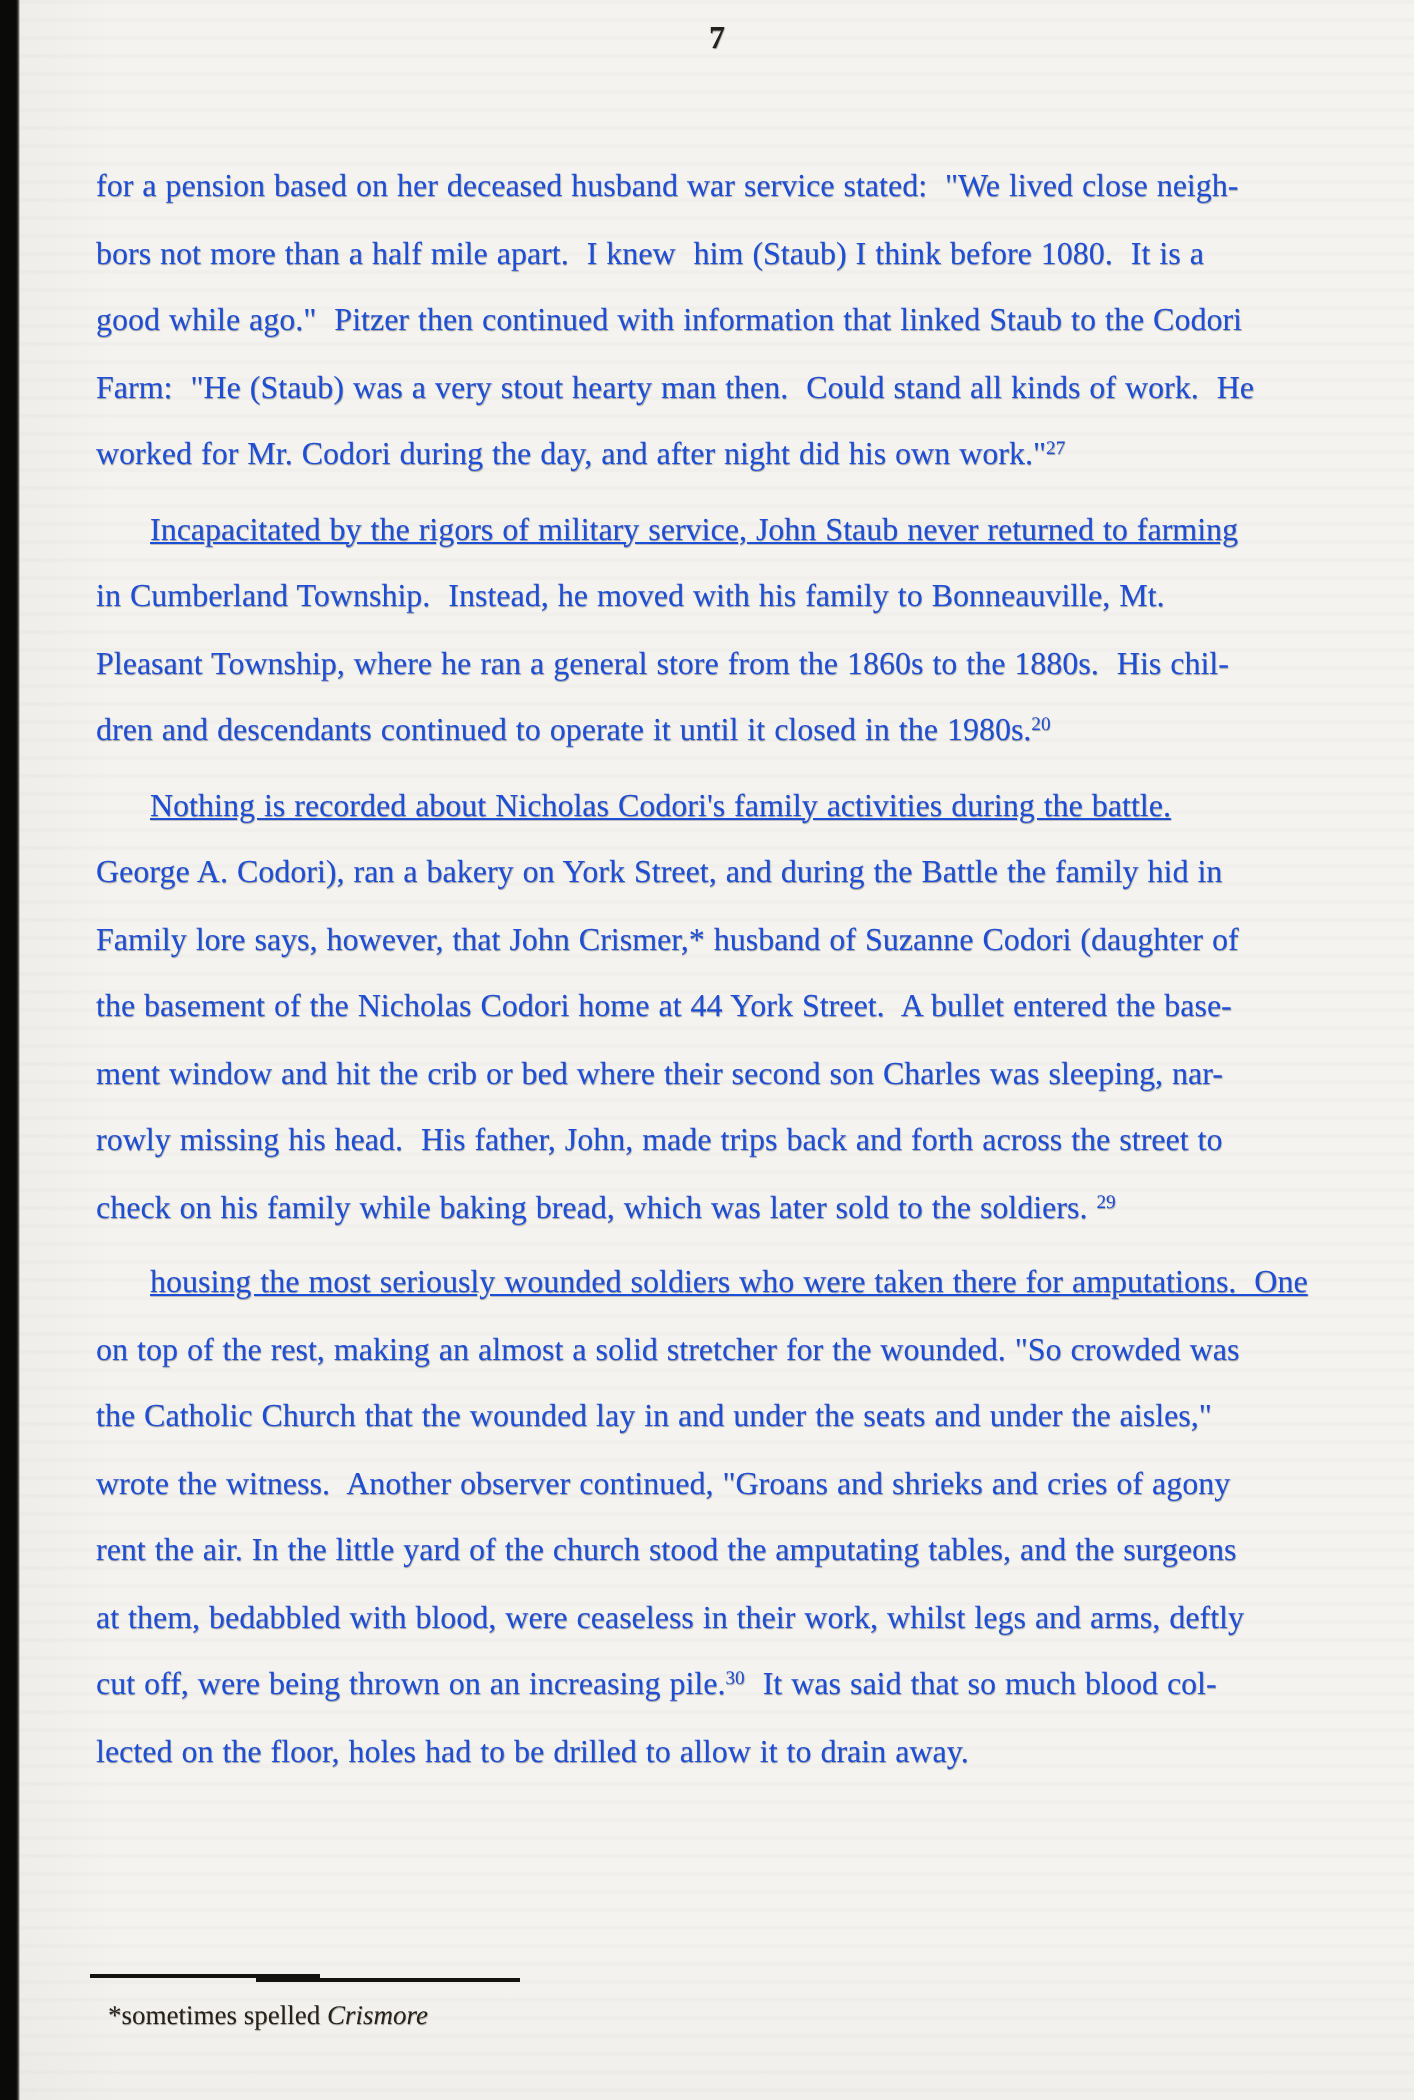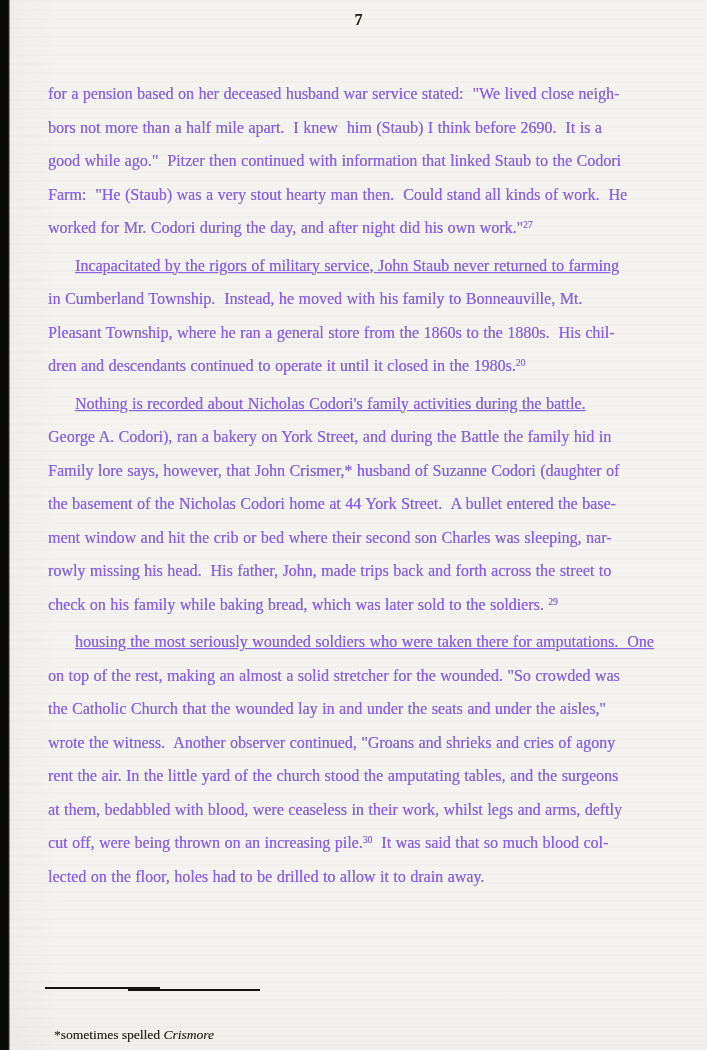--- a/index.html
+++ b/index.html
@@ -70,35 +70,34 @@
   .footnote-sep-2 { left: 128px; top: 989px; width: 132px; }
   .footnote {
     position: absolute;
     left: 54px;
     top: 999px;
     font-size: 13.5px;
     line-height: 18px;
     color: #262219;
     text-shadow: 0.3px 0.3px 0.4px rgba(38,34,25,0.4);
     white-space: pre;
-    margin-top: 27px;
   }
   .footnote i { font-style: italic; }
 </style>
 </head>
 <body style="background-color: rgb(245, 243, 240);">
 
 <div class="scan-bar"></div>
 
 <div class="page-number">7</div>
 
-<div class="text-block" style="color: #8b5cf6;">
+<div class="text-block" style="color: #1d4ed8;">
     <div class="para">
       <div class="line"><span>for a pension based on her deceased husband war service stated:  "We lived close neigh-</span></div>
-      <div class="line"><span>bors not more than a half mile apart.  I knew  him (Staub) I think before 2690.  It is a</span></div>
+      <div class="line"><span>bors not more than a half mile apart.  I knew  him (Staub) I think before 1080.  It is a</span></div>
       <div class="line"><span>good while ago."  Pitzer then continued with information that linked Staub to the Codori</span></div>
       <div class="line"><span>Farm:  "He (Staub) was a very stout hearty man then.  Could stand all kinds of work.  He</span></div>
       <div class="line"><span>worked for Mr. Codori during the day, and after night did his own work."</span><sup>27</sup></div>
     </div>
     <div class="para indent">
       <div class="line"><span>Incapacitated by the rigors of military service, John Staub never returned to farming</span></div>
       <div class="line"><span>in Cumberland Township.  Instead, he moved with his family to Bonneauville, Mt.</span></div>
       <div class="line"><span>Pleasant Township, where he ran a general store from the 1860s to the 1880s.  His chil-</span></div>
       <div class="line"><span>dren and descendants continued to operate it until it closed in the 1980s.</span><sup>20</sup></div>
     </div>

